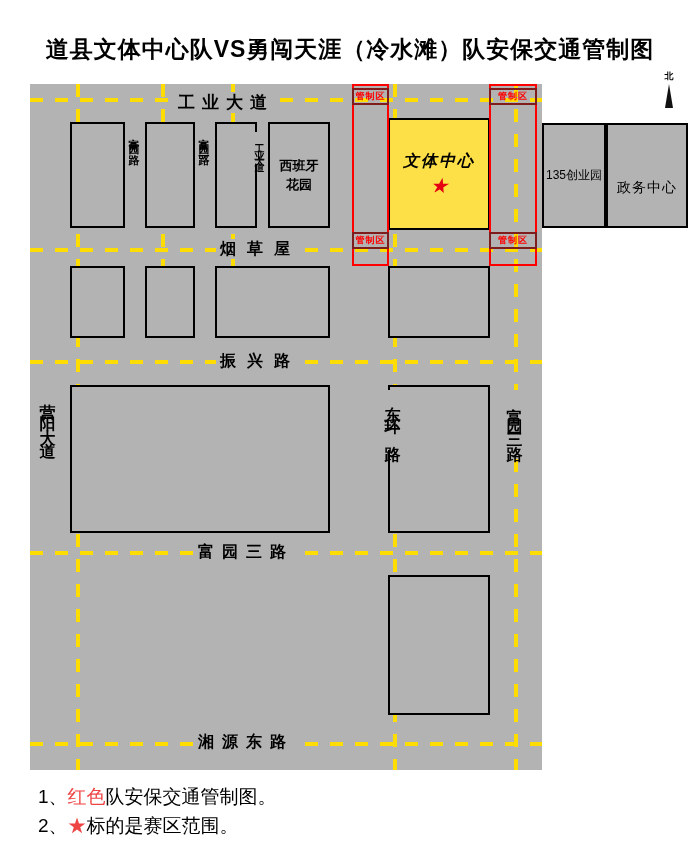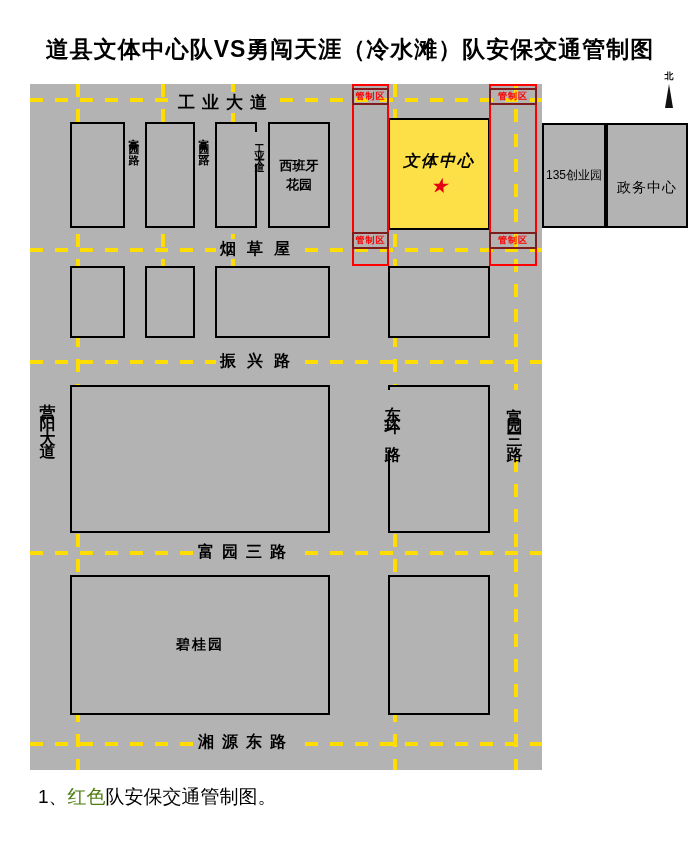--- a/index.html
+++ b/index.html
@@ -22,21 +22,21 @@
   .rlh { position:absolute; background:#b3b3b3; font-weight:bold; white-space:nowrap;
          line-height:1; padding:2px 0 2px 4px; }
   .rlv { position:absolute; background:#b3b3b3; font-weight:bold; writing-mode:vertical-rl;
          text-orientation:upright; line-height:1.1; padding:4px 2px; }
   .zone { position:absolute; border:2px solid #ff0000; }
   .czl { position:absolute; border:2px solid #7f1d1d; color:#ff0000; font-weight:bold;
          font-size:9px; letter-spacing:1px; line-height:1;
          display:flex; align-items:center; justify-content:center; }
   .star { color:#e60012; }
   .legend { position:absolute; left:38px; top:783px; font-size:19px; line-height:1.5; }
-  .red-text { color:#4d7c0f; }
+  .red-text { color:#ef4444; }
   .compass { position:absolute; left:656px; top:70px; width:26px;
              display:flex; flex-direction:column; align-items:center; }
   .compass-n { font-size:9px; font-weight:bold; }
   .compass-arrow { width:0; height:0; border-left:4px solid transparent;
                    border-right:4px solid transparent; border-bottom:24px solid #111; margin-top:1px; }
 </style>
 </head>
 <body>
 
 <div class="page">
@@ -73,23 +73,20 @@
     </div>
 
     <div class="block" style="left:40px;top:182px;width:55px;height:72px;"></div>
     <div class="block" style="left:115px;top:182px;width:50px;height:72px;"></div>
     <div class="block" style="left:185px;top:182px;width:115px;height:72px;"></div>
     <div class="block" style="left:358px;top:182px;width:102px;height:72px;"></div>
 
     <div class="block" style="left:40px;top:301px;width:260px;height:148px;"></div>
     <div class="block" style="left:358px;top:301px;width:102px;height:148px;"></div>
 
-    <div class="block" style="left:40px;top:491px;width:260px;height:140px;font-size:14px;">
-      <span style="letter-spacing:2px;">碧桂园</span>
-    </div>
     <div class="block" style="left:358px;top:491px;width:102px;height:140px;"></div>
 
     <div class="rlh" style="left:144px;top:8px;font-size:17px;letter-spacing:7px;">工业大道</div>
     <div class="rlh" style="left:186px;top:155px;font-size:16px;letter-spacing:11px;">烟草屋</div>
     <div class="rlh" style="left:186px;top:267px;font-size:16px;letter-spacing:11px;">振兴路</div>
     <div class="rlh" style="left:164px;top:458px;font-size:16px;letter-spacing:8px;">富园三路</div>
     <div class="rlh" style="left:164px;top:648px;font-size:16px;letter-spacing:8px;">湘源东路</div>
 
     <div class="rlv" style="left:7px;top:303px;font-size:16px;letter-spacing:13px;">营阳大道</div>
     <div class="rlv" style="left:352px;top:306px;font-size:16px;letter-spacing:13px;">东环一路</div>
@@ -110,15 +107,18 @@
     <span style="white-space:nowrap;">135创业园</span>
   </div>
   <div class="outside" style="left:606px;top:123px;width:82px;height:105px;font-size:14px;">
     <span style="letter-spacing:1px;margin-top:24px;">政务中心</span>
   </div>
 
   <div class="legend">
     <div>
       <span>1、</span><span class="red-text">红色</span><span>队安保交通管制图。</span>
     </div>
+    <div>
+      <span>2、</span><span class="red-text">★</span><span>标的是赛区范围。</span>
+    </div>
   </div>
 
 </div>
 
 </body></html>

